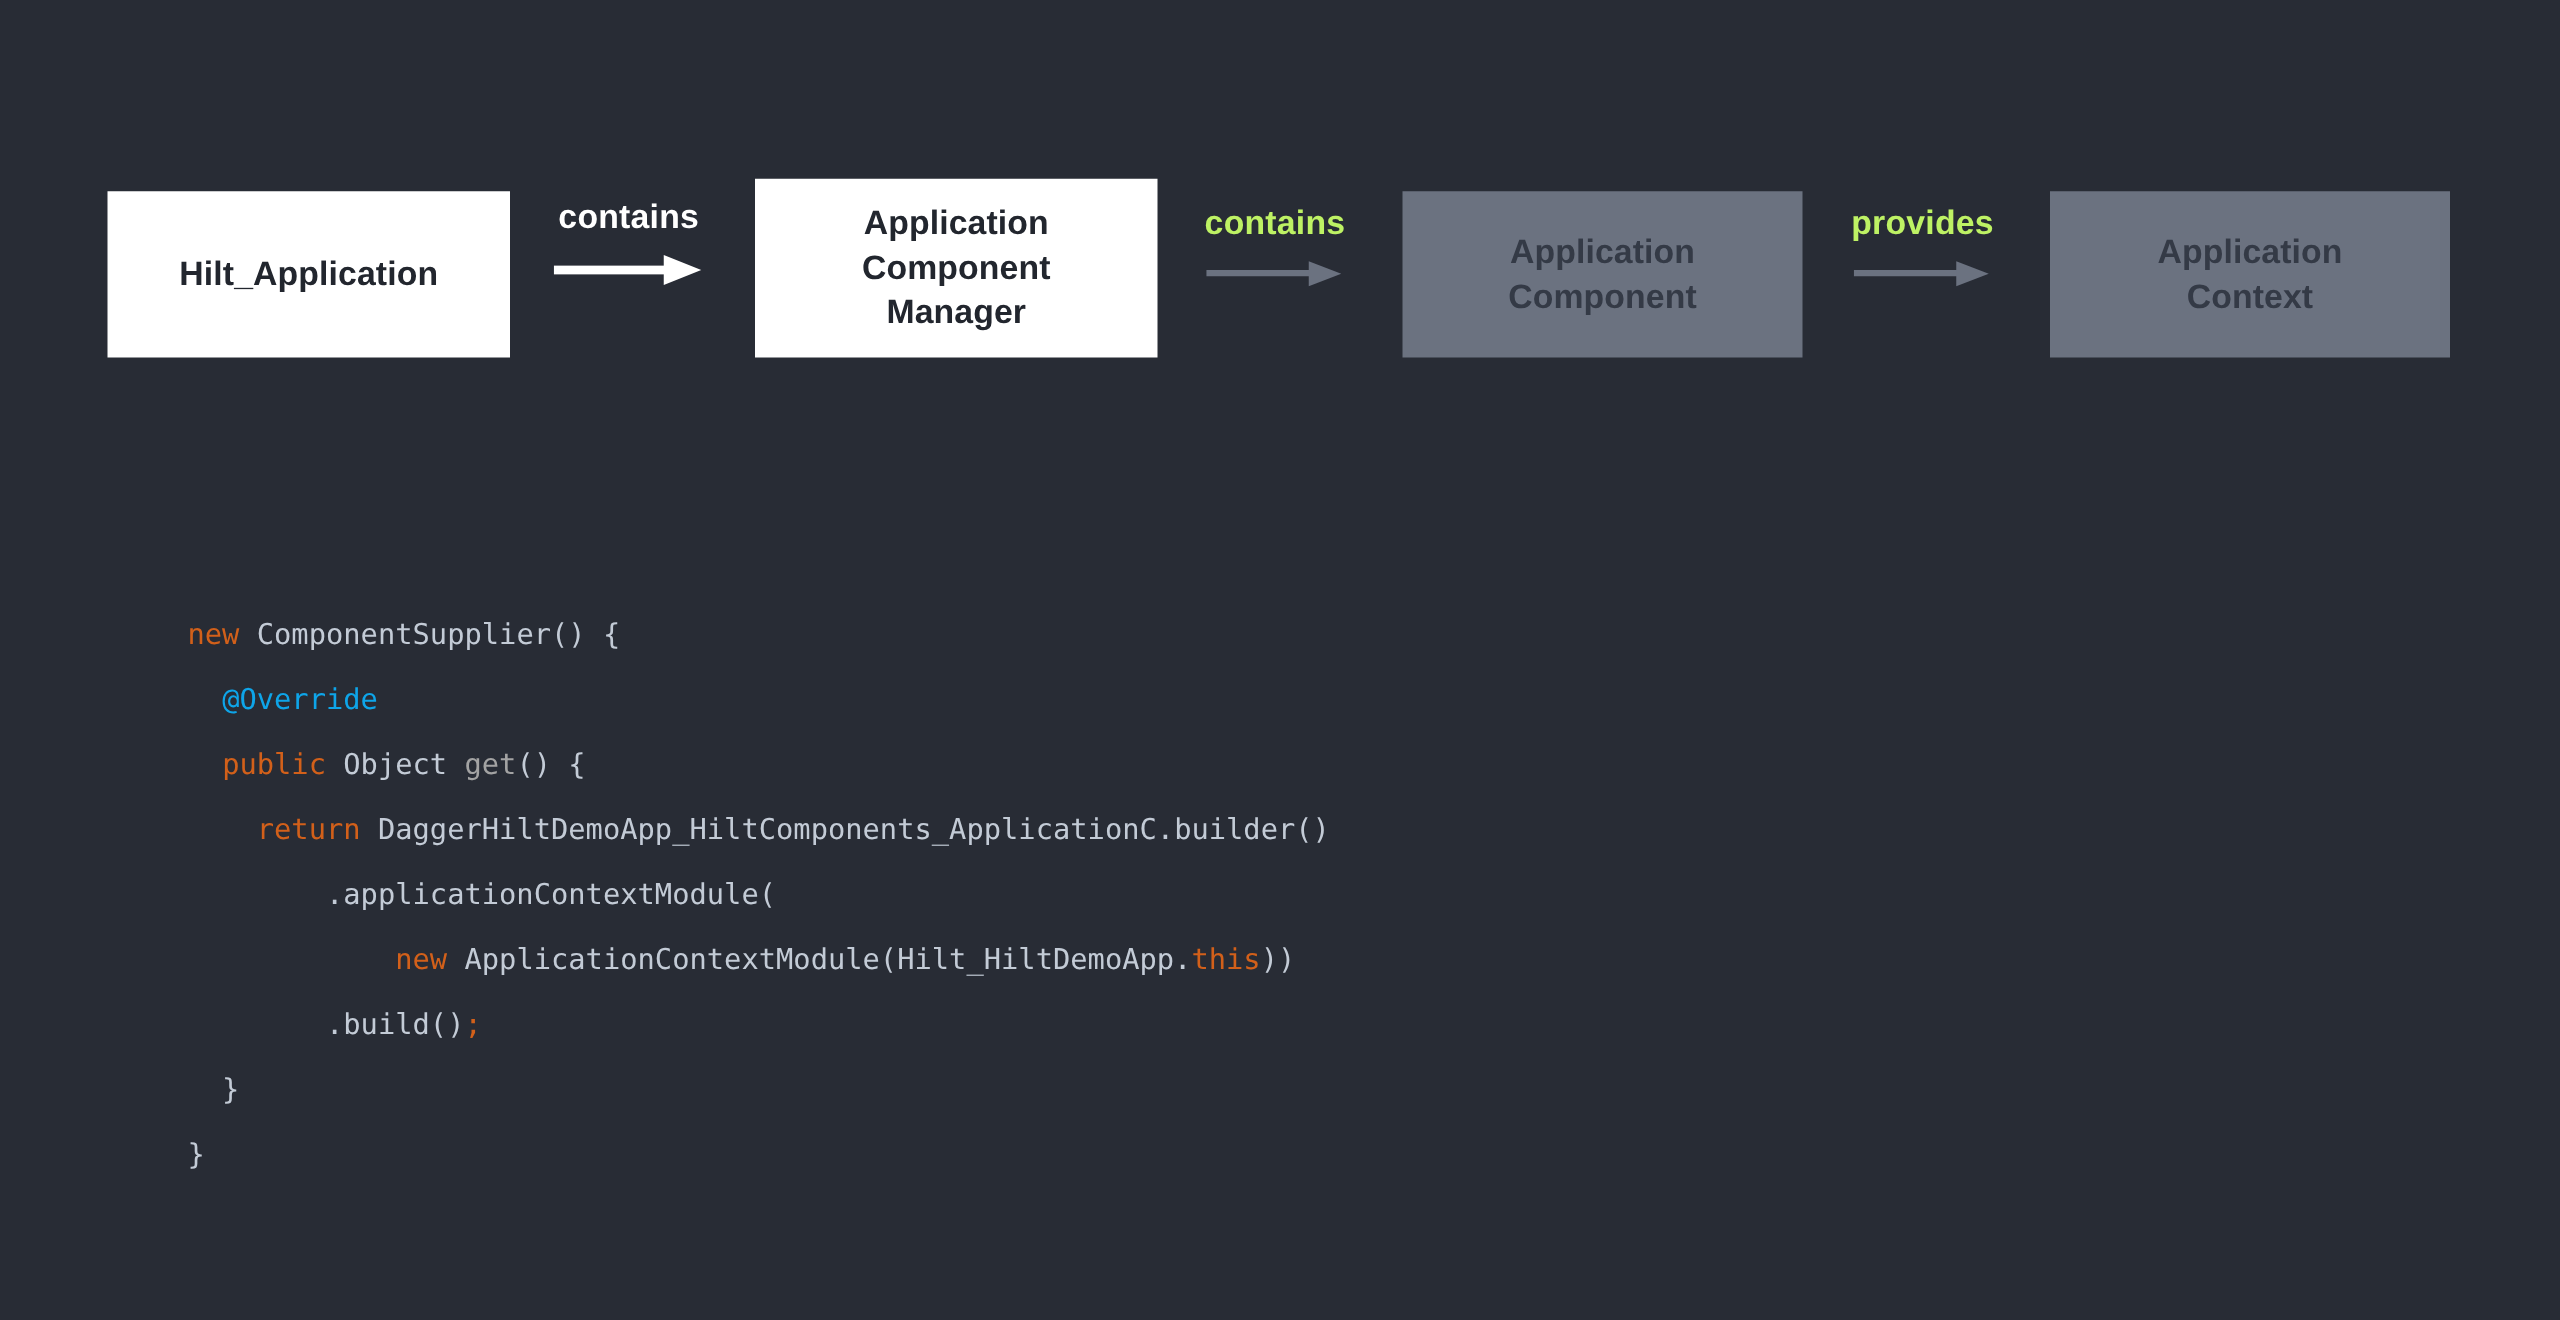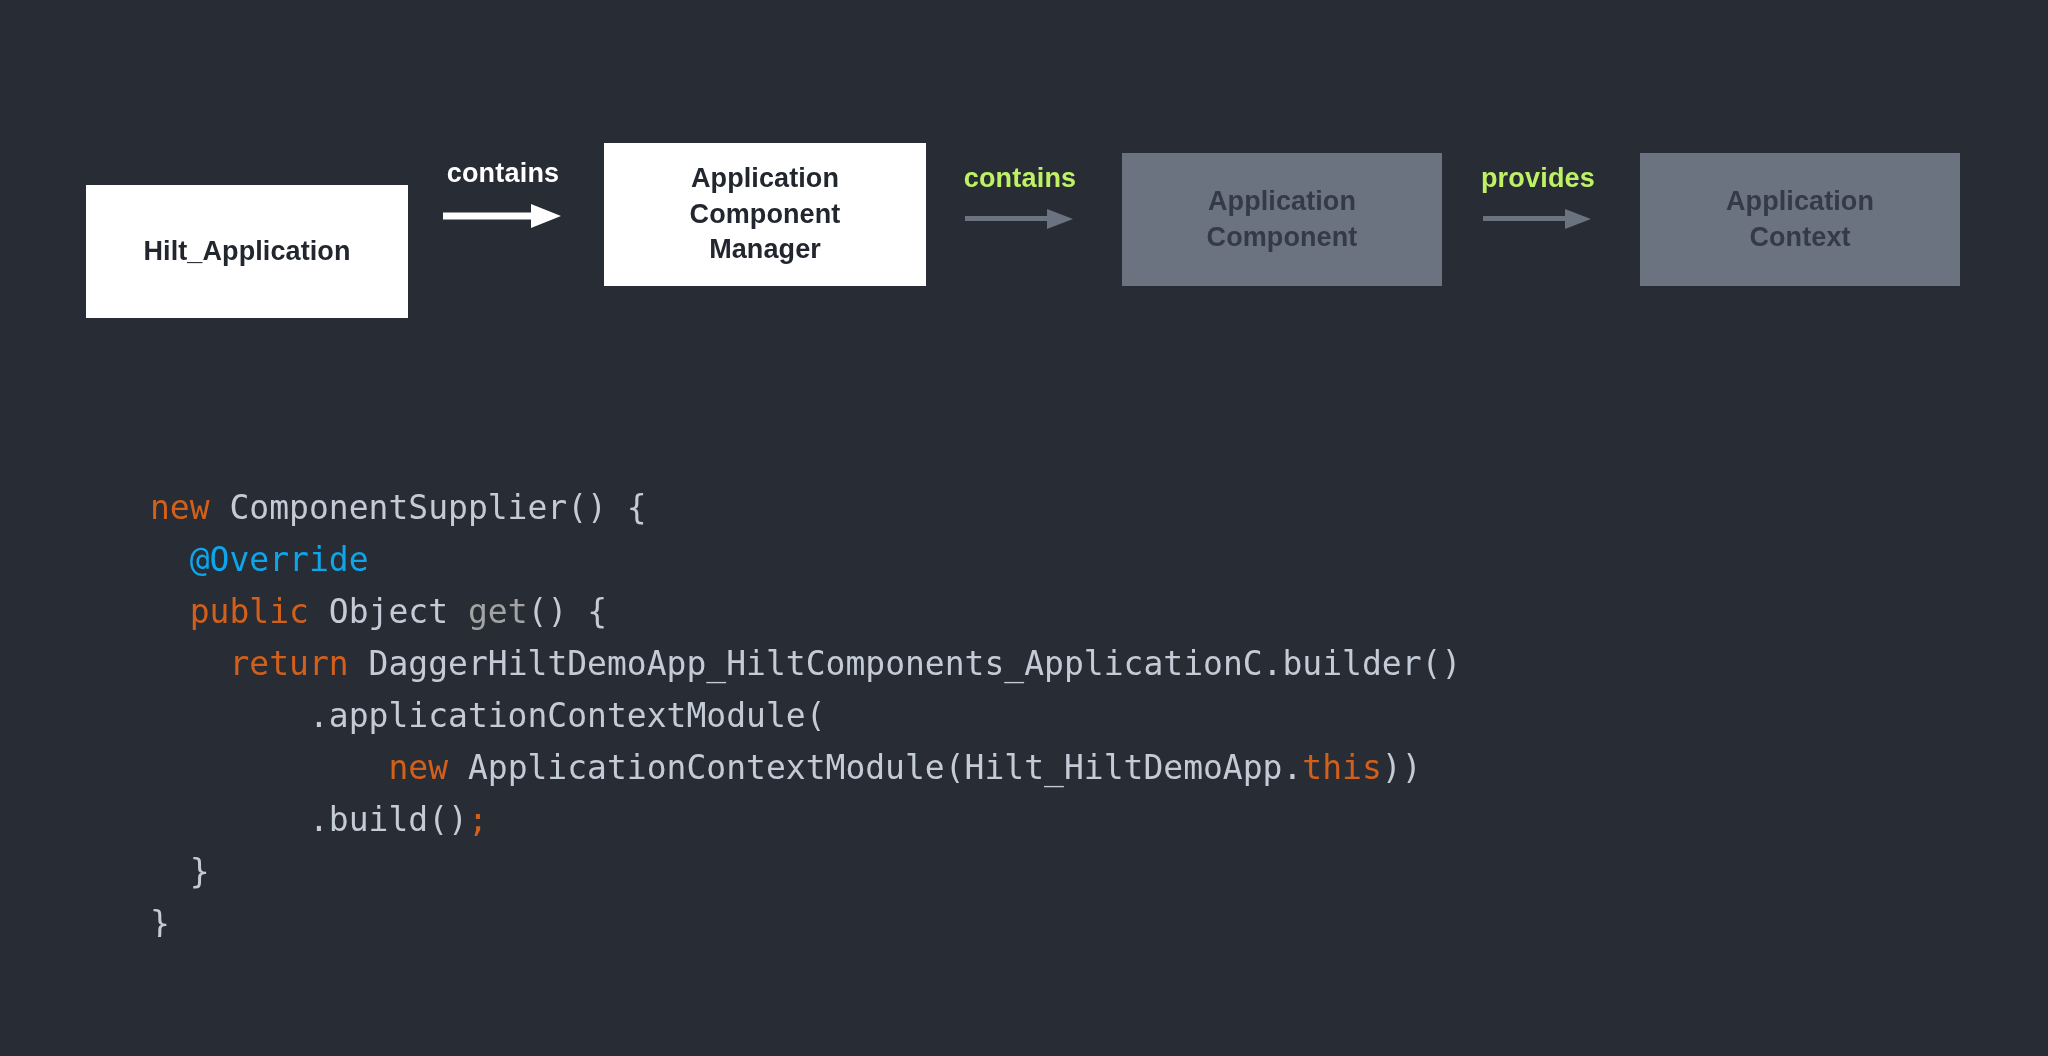--- a/index.html
+++ b/index.html
@@ -35,40 +35,40 @@
   .edge.dim   .elabel { color:#bef264; font-weight:600; }
   .edge svg { display:block; }
 
   
   #code {
     position:absolute;
     left:150px; top:482px;
     width:1880px; height:455px;
     overflow:hidden;
     font-family:"DejaVu Sans Mono", "Liberation Mono", monospace;
-    font-size:33px;
+    font-size:23px;
     line-height:52px;
     white-space:pre;
     color:#c3cbd6;
     letter-spacing:0px;
   }
   #code .ln { display:block; height:52px; }
   .kw   { color:#d2601a; }     
   .ann  { color:#0ea5e9; }     
   .fn   { color:#a3a3a3; }     
   .pl   { color:#c3cbd6; }     
 </style>
 </head>
 <body>
 
 <div id="stage">
 
   <div id="diagram">
 
-    <div class="node white" style="left:86px; top:153px; width:322px; height:133px; font-size:27px;margin-top:32px;">
+    <div class="node white" style="left:86px; top:153px; width:322px; height:133px; font-size:27px;">
       <span>Hilt_Application</span>
     </div>
 
     <div class="edge bright" style="left:438px; top:158px; width:130px;">
       <span class="elabel">contains</span>
       <svg width="120" height="26" viewBox="0 0 120 26">
         <rect x="0" y="9.5" width="92" height="7" fill="#ffffff"></rect>
         <polygon points="88,1 118,13 88,25" fill="#ffffff"></polygon>
       </svg>
     </div>

